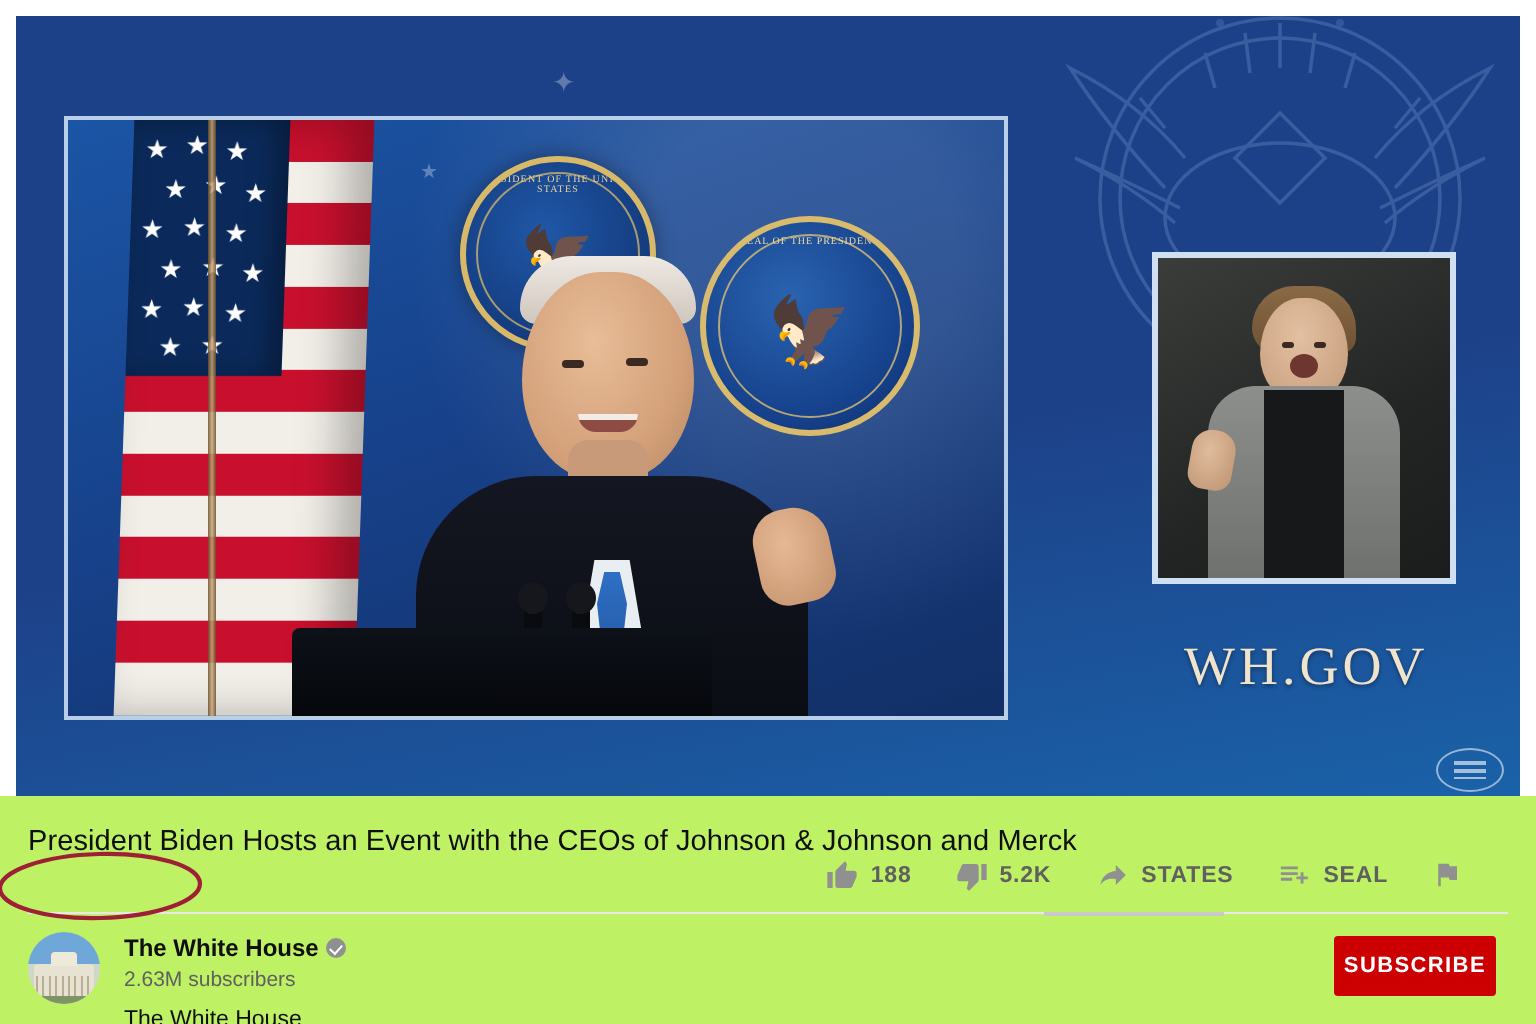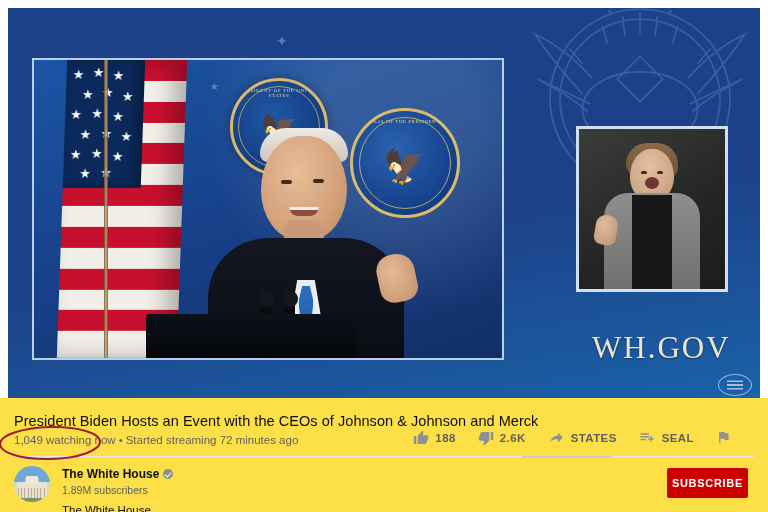--- a/index.html
+++ b/index.html
@@ -240,23 +240,23 @@
     position:absolute; left: 16px; bottom: 44px;
     width: 22px; height: 30px;
     background: radial-gradient(ellipse at 40% 35%, #e0bc9c, #bd9372);
     border-radius: 10px 10px 8px 8px;
     transform: rotate(10deg);
   }
 
   
   .whgov {
     position: absolute;
-    left: 584px; top: 322px;
+    left: 584px; top: 310px;
     font-family: "Liberation Serif", serif;
-    font-size: 31px;
+    font-size: 27px;
     letter-spacing: 2px;
     color: #f0e3cc;
     text-shadow: 0 1px 2px rgba(0,0,0,.4);
   }
   .wh-logo {
     position: absolute;
     left: 710px; top: 366px;
     width: 34px; height: 22px;
   }
   .wh-logo .oval {
@@ -267,21 +267,21 @@
   .wh-logo .bars {
     position: absolute; left: 50%; top: 50%; transform: translate(-50%,-50%);
     width: 16px; height: 9px;
     background: repeating-linear-gradient(to bottom, rgba(255,255,255,.6) 0 2px, transparent 2px 4px);
   }
 
   
   .info {
     position: absolute;
     left: 0; top: 398px; right: 0; bottom: 0;
-    background: #fde047;
+    background: #bef264;
   }
   .video-title {
     position: absolute;
     left: 14px; top: 15px;
     font-size: 14.5px;
     font-weight: 400;
     color: #0f0f0f;
     letter-spacing: 0.05px;
     white-space: nowrap;
   }
@@ -550,38 +550,35 @@
 
     </div>
 
   </div>
 </div>
 
 <div class="info">
 
   <div class="video-title">President Biden Hosts an Event with the CEOs of Johnson &amp; Johnson and Merck</div>
 
-  <div class="meta-row">
-    <span>1,049 watching now</span><span class="dot">•</span><span>Started streaming 72 minutes ago</span>
-  </div>
 
   <div class="actions">
 
     <div class="act">
       <svg width="16" height="16" viewBox="0 0 24 24">
         <path d="M1 21h4V9H1v12zm22-11c0-1.1-.9-2-2-2h-6.31l.95-4.57.03-.32c0-.41-.17-.79-.44-1.06L14.17 1 7.59 7.59C7.22 7.95 7 8.45 7 9v10c0 1.1.9 2 2 2h9c.83 0 1.54-.5 1.84-1.22l3.02-7.05c.09-.23.14-.47.14-.73v-2z"></path>
       </svg>
       <span>188</span>
     </div>
 
     <div class="act">
       <svg width="16" height="16" viewBox="0 0 24 24">
         <path d="M15 3H6c-.83 0-1.54.5-1.84 1.22l-3.02 7.05c-.09.23-.14.47-.14.73v2c0 1.1.9 2 2 2h6.31l-.95 4.57-.3.32c0 .41.17.79.44 1.06L9.83 23l6.59-6.59c.36-.36.58-.86.58-1.41V5c0-1.1-.9-2-2-2zm4 0v12h4V3h-4z"></path>
       </svg>
-      <span>2.6K</span>
+      <span>5.2K</span>
     </div>
 
     <div class="act">
       <svg width="17" height="17" viewBox="0 0 24 24">
         <path d="M14 9V5l7 7-7 7v-4.1C9 13.9 5.7 15.5 3 19c1.1-5.5 4.4-9 11-10z"></path>
       </svg>
       <span>STATES</span>
     </div>
 
     <div class="act">
@@ -607,21 +604,21 @@
     <div class="avatar">
       <div class="wh-building"></div>
       <div class="cols"></div>
       <div class="lawn"></div>
     </div>
     <div class="ch-text">
       <div class="ch-name">
         <span>The White House</span>
         <span class="verified"></span>
       </div>
-      <div class="ch-subs">1.89M subscribers</div>
+      <div class="ch-subs">2.63M subscribers</div>
     </div>
   </div>
 
   <div class="description">The White House</div>
 
   <button class="subscribe">SUBSCRIBE</button>
 
 </div>
 
 <div class="annotation">

